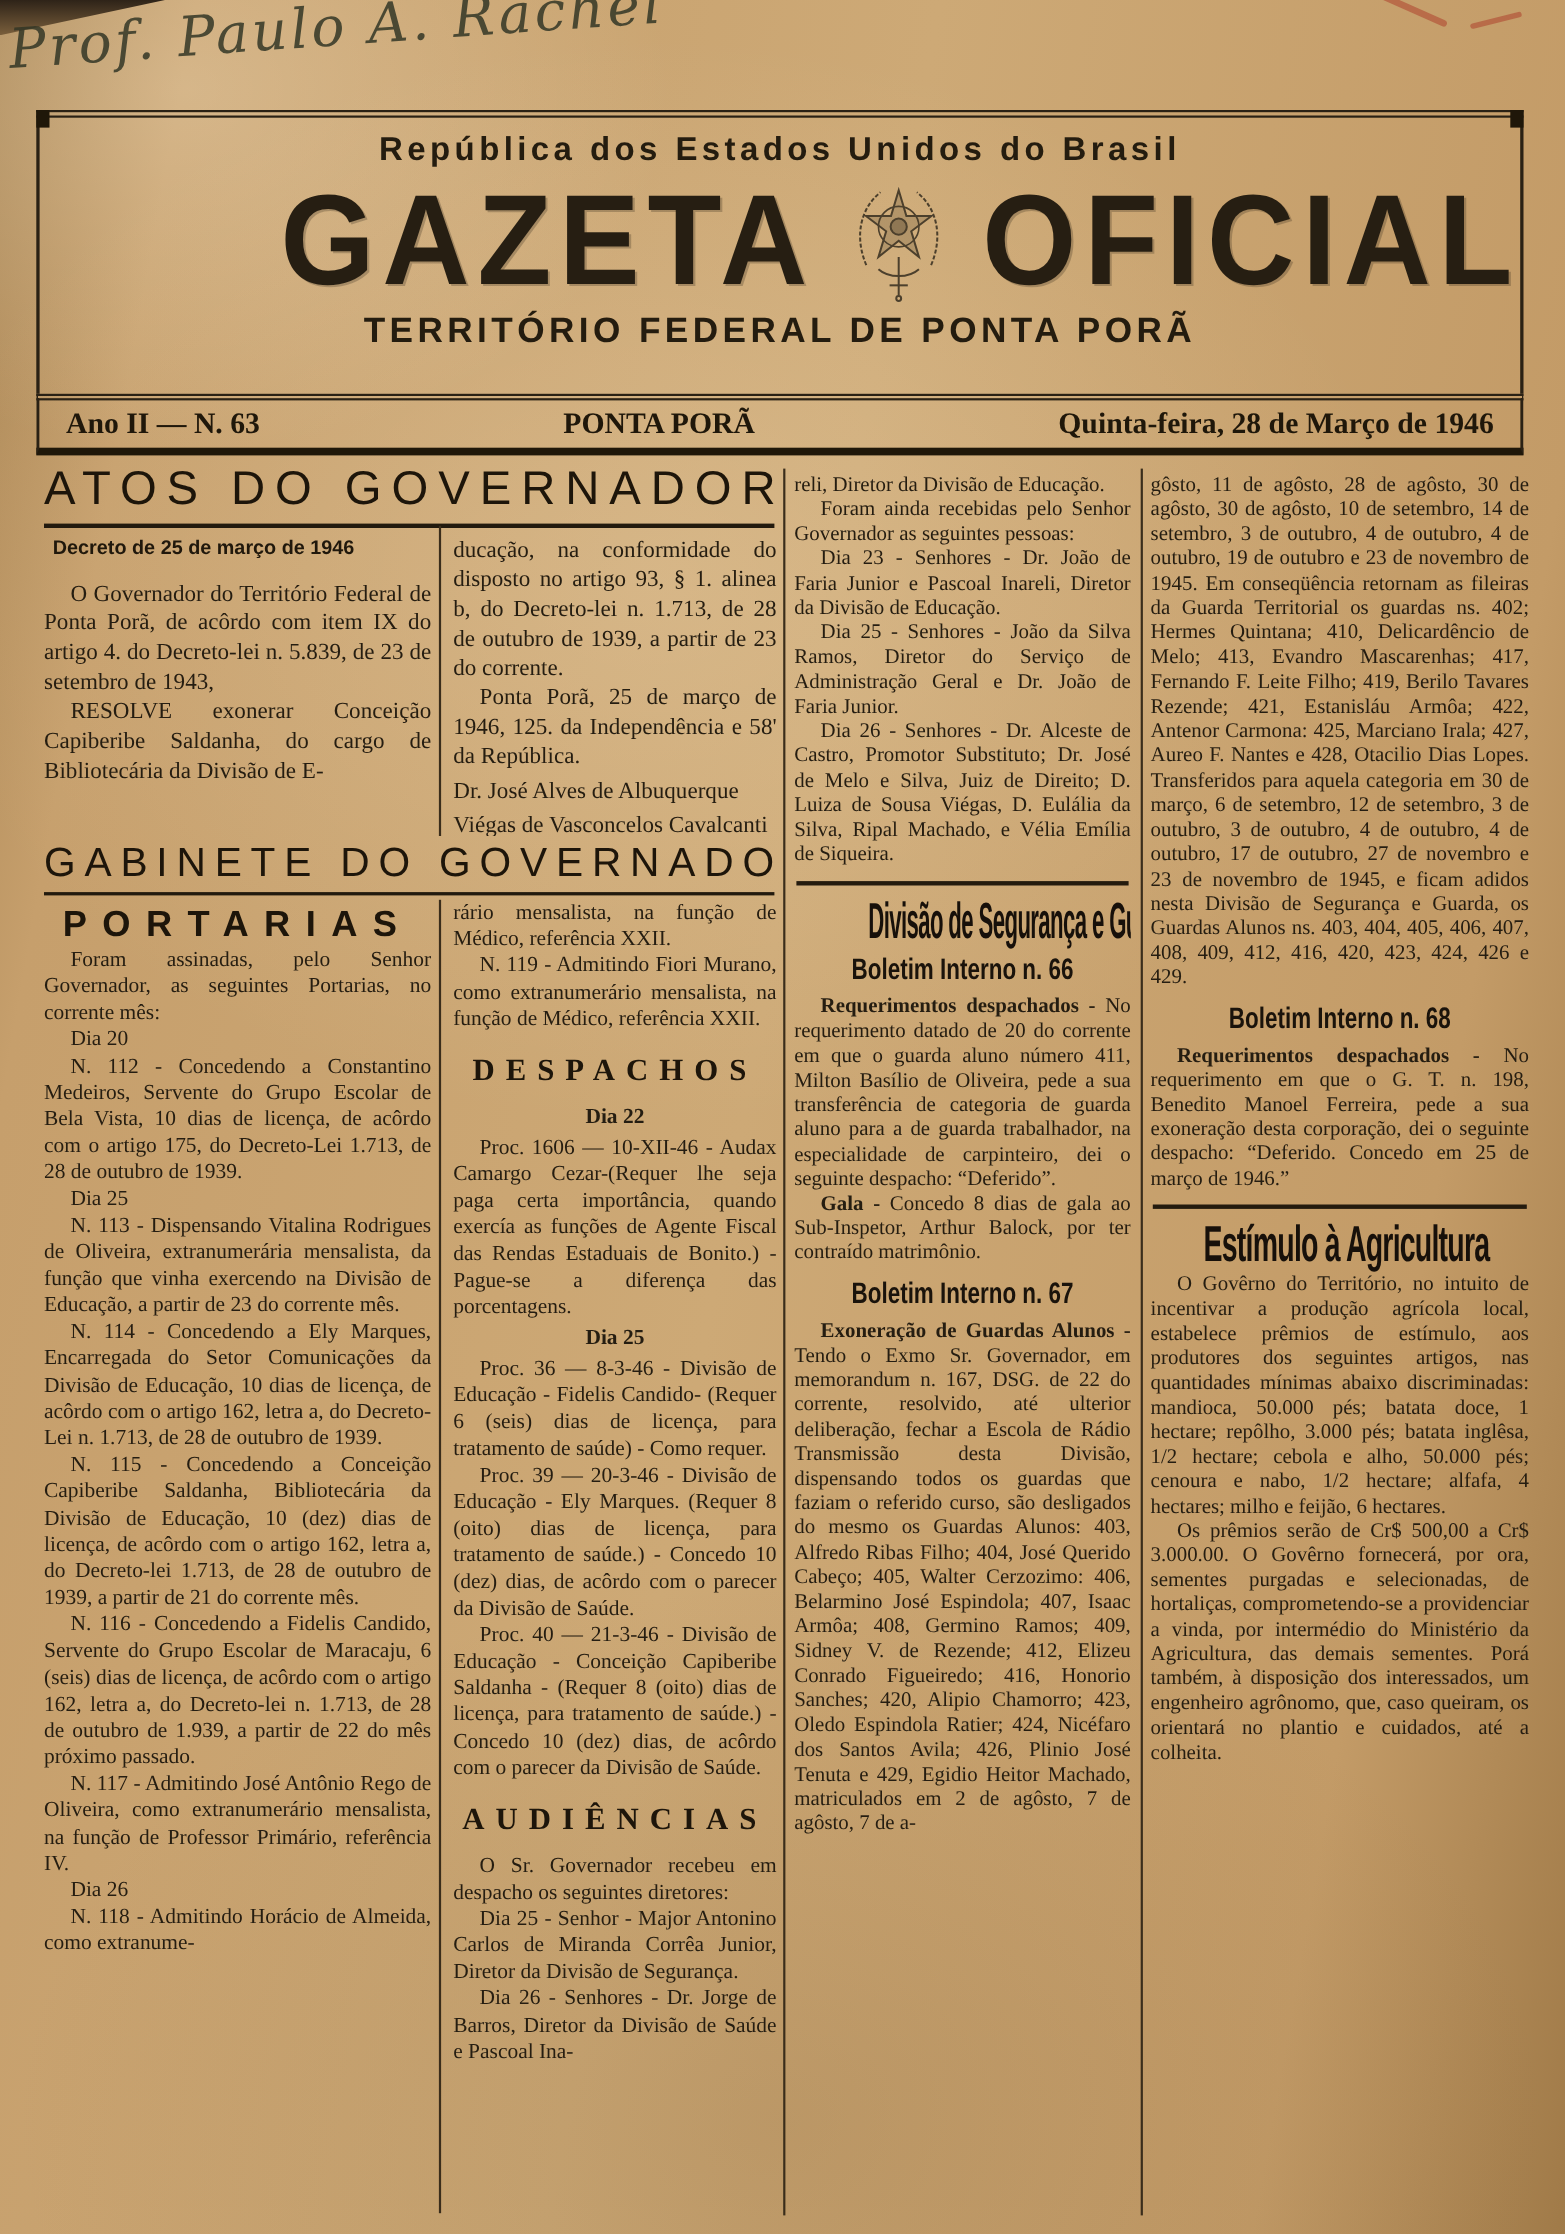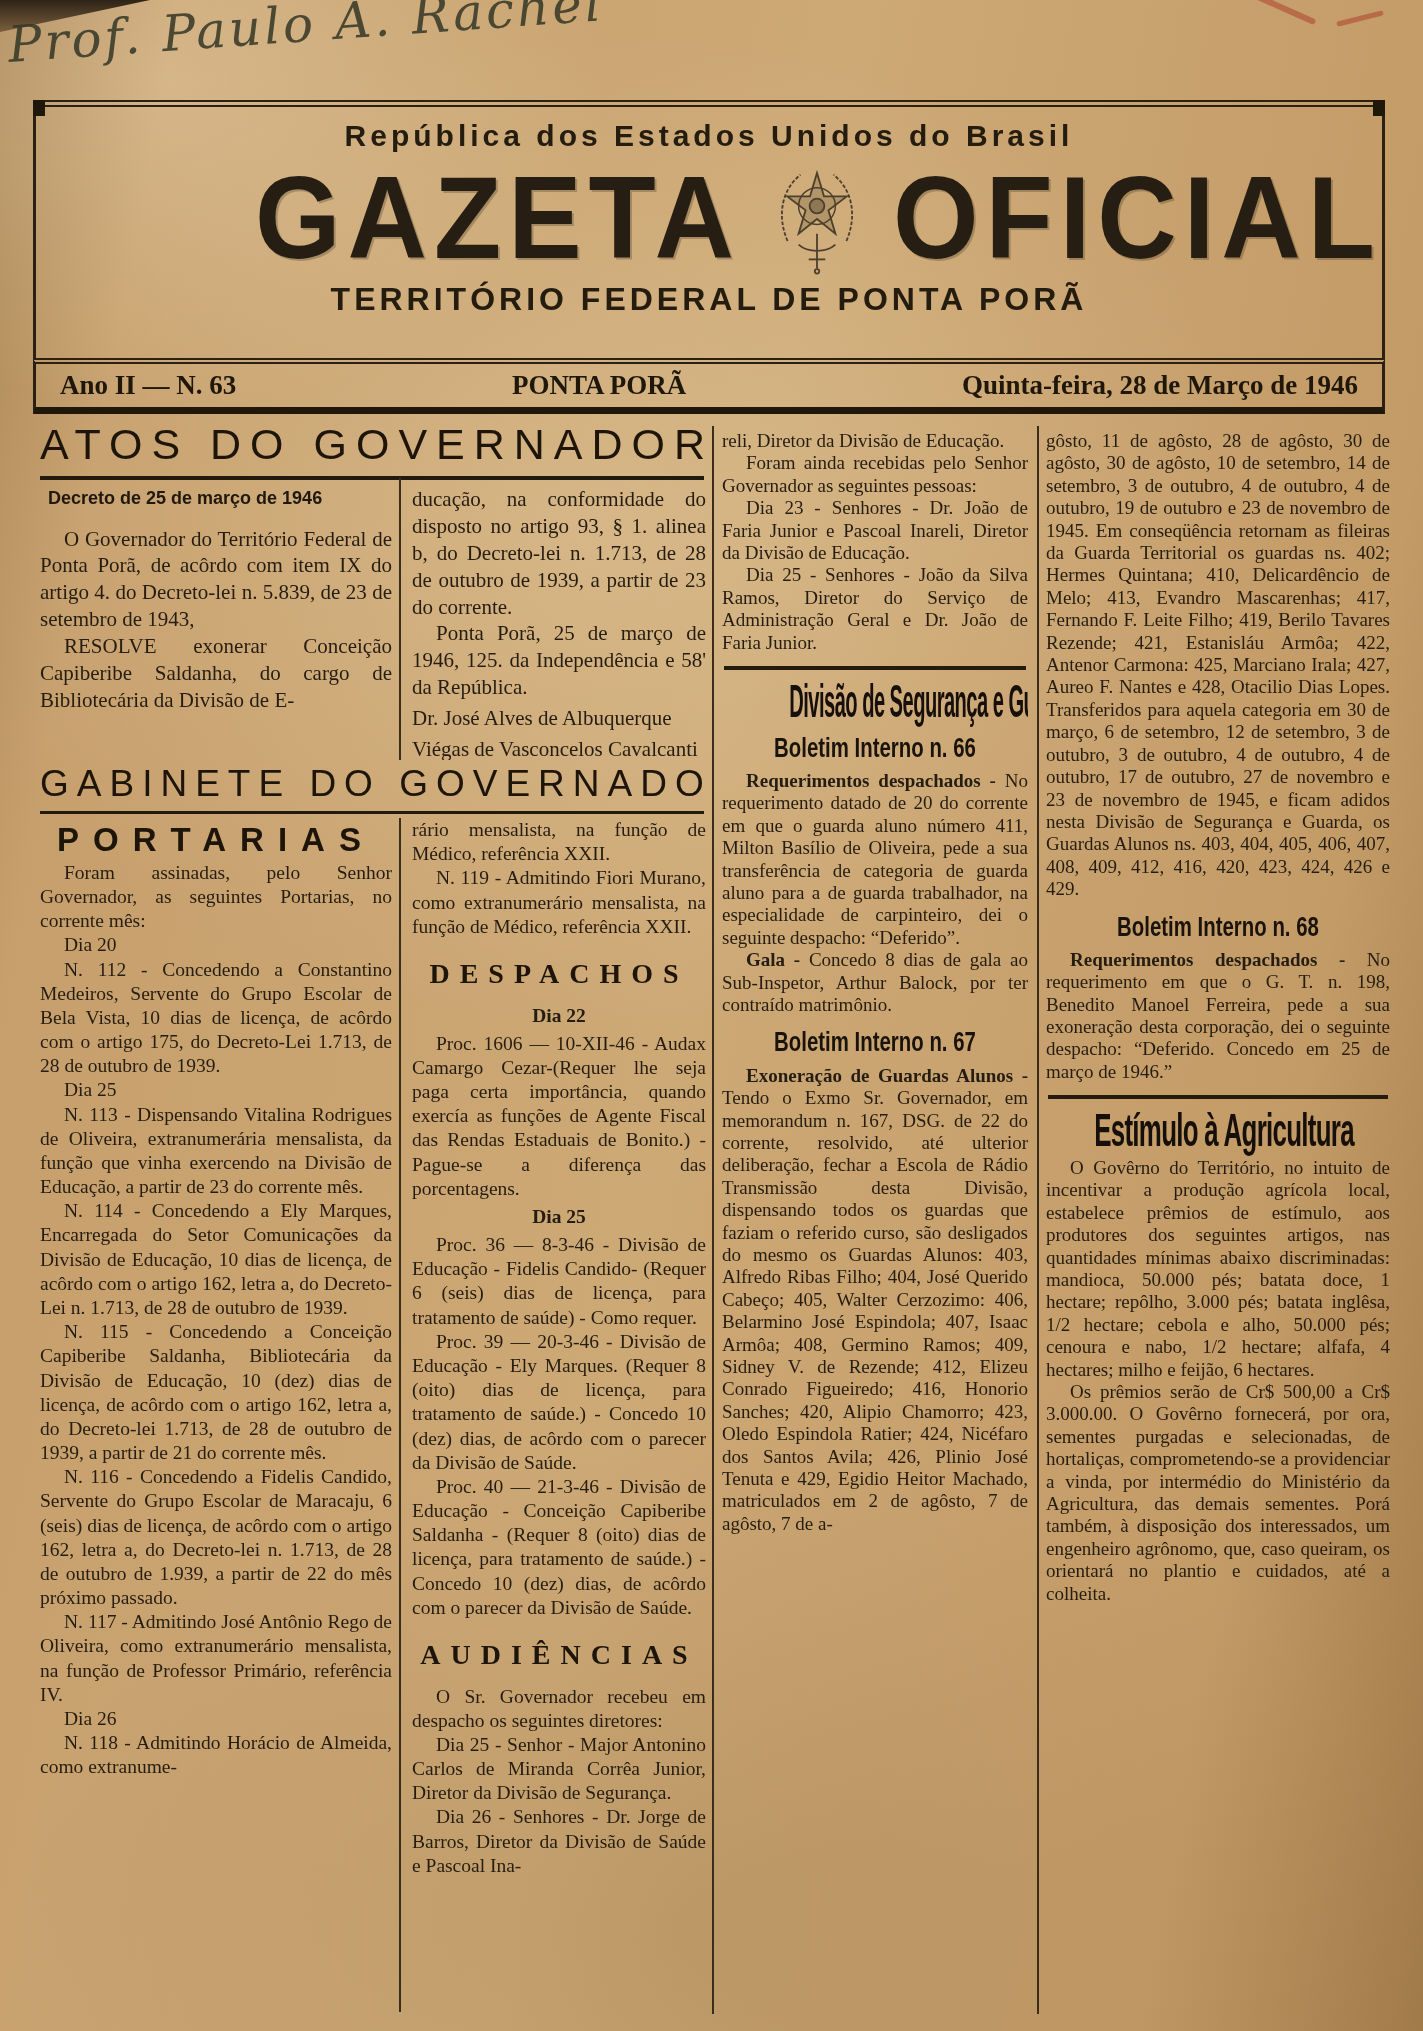--- a/index.html
+++ b/index.html
@@ -161,20 +161,21 @@
       <div class="blk-subs">AUDIÊNCIAS</div>
       <div class="blk-p">O Sr. Governador recebeu em despacho os seguintes diretores:</div>
       <div class="blk-p">Dia 25 - Senhor - Major Antonino Carlos de Miranda Corrêa Junior, Diretor da Divisão de Segurança.</div>
       <div class="blk-p">Dia 26 - Senhores - Dr. Jorge de Barros, Diretor da Divisão de Saúde e Pascoal Ina-</div>
     </div>
   <div class="col c3">
       <div class="blk-p0">reli, Diretor da Divisão de Educação.</div>
       <div class="blk-p">Foram ainda recebidas pelo Senhor Governador as seguintes pessoas:</div>
       <div class="blk-p">Dia 23 - Senhores - Dr. João de Faria Junior e Pascoal Inareli, Diretor da Divisão de Educação.</div>
       <div class="blk-p">Dia 25 - Senhores - João da Silva Ramos, Diretor do Serviço de Administração Geral e Dr. João de Faria Junior.</div>
+      <div class="blk-p">Dia 26 - Senhores - Dr. Alceste de Castro, Promotor Substituto; Dr. José de Melo e Silva, Juiz de Direito; D. Luiza de Sousa Viégas, D. Eulália da Silva, Ripal Machado, e Vélia Emília de Siqueira.</div>
       <div class="blk-rule"></div>
       <div class="blk-big" style="transform: scale(0.56, 1.28);">Divisão de Segurança e Guarda</div>
       <div class="blk-bol">Boletim Interno n. 66</div>
       <div class="blk-p"><b>Requerimentos despachados -</b> No requerimento datado de 20 do corrente em que o guarda aluno número 411, Milton Basílio de Oliveira, pede a sua transferência de categoria de guarda aluno para a de guarda trabalhador, na especialidade de carpinteiro, dei o seguinte despacho: “Deferido”.</div>
       <div class="blk-p"><b>Gala -</b> Concedo 8 dias de gala ao Sub-Inspetor, Arthur Balock, por ter contraído matrimônio.</div>
       <div class="blk-bol">Boletim Interno n. 67</div>
       <div class="blk-p"><b>Exoneração de Guardas Alunos -</b> Tendo o Exmo Sr. Governador, em memorandum n. 167, DSG. de 22 do corrente, resolvido, até ulterior deliberação, fechar a Escola de Rádio Transmissão desta Divisão, dispensando todos os guardas que faziam o referido curso, são desligados do mesmo os Guardas Alunos: 403, Alfredo Ribas Filho; 404, José Querido Cabeço; 405, Walter Cerzozimo: 406, Belarmino José Espindola; 407, Isaac Armôa; 408, Germino Ramos; 409, Sidney V. de Rezende; 412, Elizeu Conrado Figueiredo; 416, Honorio Sanches; 420, Alipio Chamorro; 423, Oledo Espindola Ratier; 424, Nicéfaro dos Santos Avila; 426, Plinio José Tenuta e 429, Egidio Heitor Machado, matriculados em 2 de agôsto, 7 de agôsto, 7 de a-</div>
     </div>
   <div class="col c4">
       <div class="blk-p0">gôsto, 11 de agôsto, 28 de agôsto, 30 de agôsto, 30 de agôsto, 10 de setembro, 14 de setembro, 3 de outubro, 4 de outubro, 4 de outubro, 19 de outubro e 23 de novembro de 1945. Em conseqüência retornam as fileiras da Guarda Territorial os guardas ns. 402; Hermes Quintana; 410, Delicardêncio de Melo; 413, Evandro Mascarenhas; 417, Fernando F. Leite Filho; 419, Berilo Tavares Rezende; 421, Estanisláu Armôa; 422, Antenor Carmona: 425, Marciano Irala; 427, Aureo F. Nantes e 428, Otacilio Dias Lopes. Transferidos para aquela categoria em 30 de março, 6 de setembro, 12 de setembro, 3 de outubro, 3 de outubro, 4 de outubro, 4 de outubro, 17 de outubro, 27 de novembro e 23 de novembro de 1945, e ficam adidos nesta Divisão de Segurança e Guarda, os Guardas Alunos ns. 403, 404, 405, 406, 407, 408, 409, 412, 416, 420, 423, 424, 426 e 429.</div>

